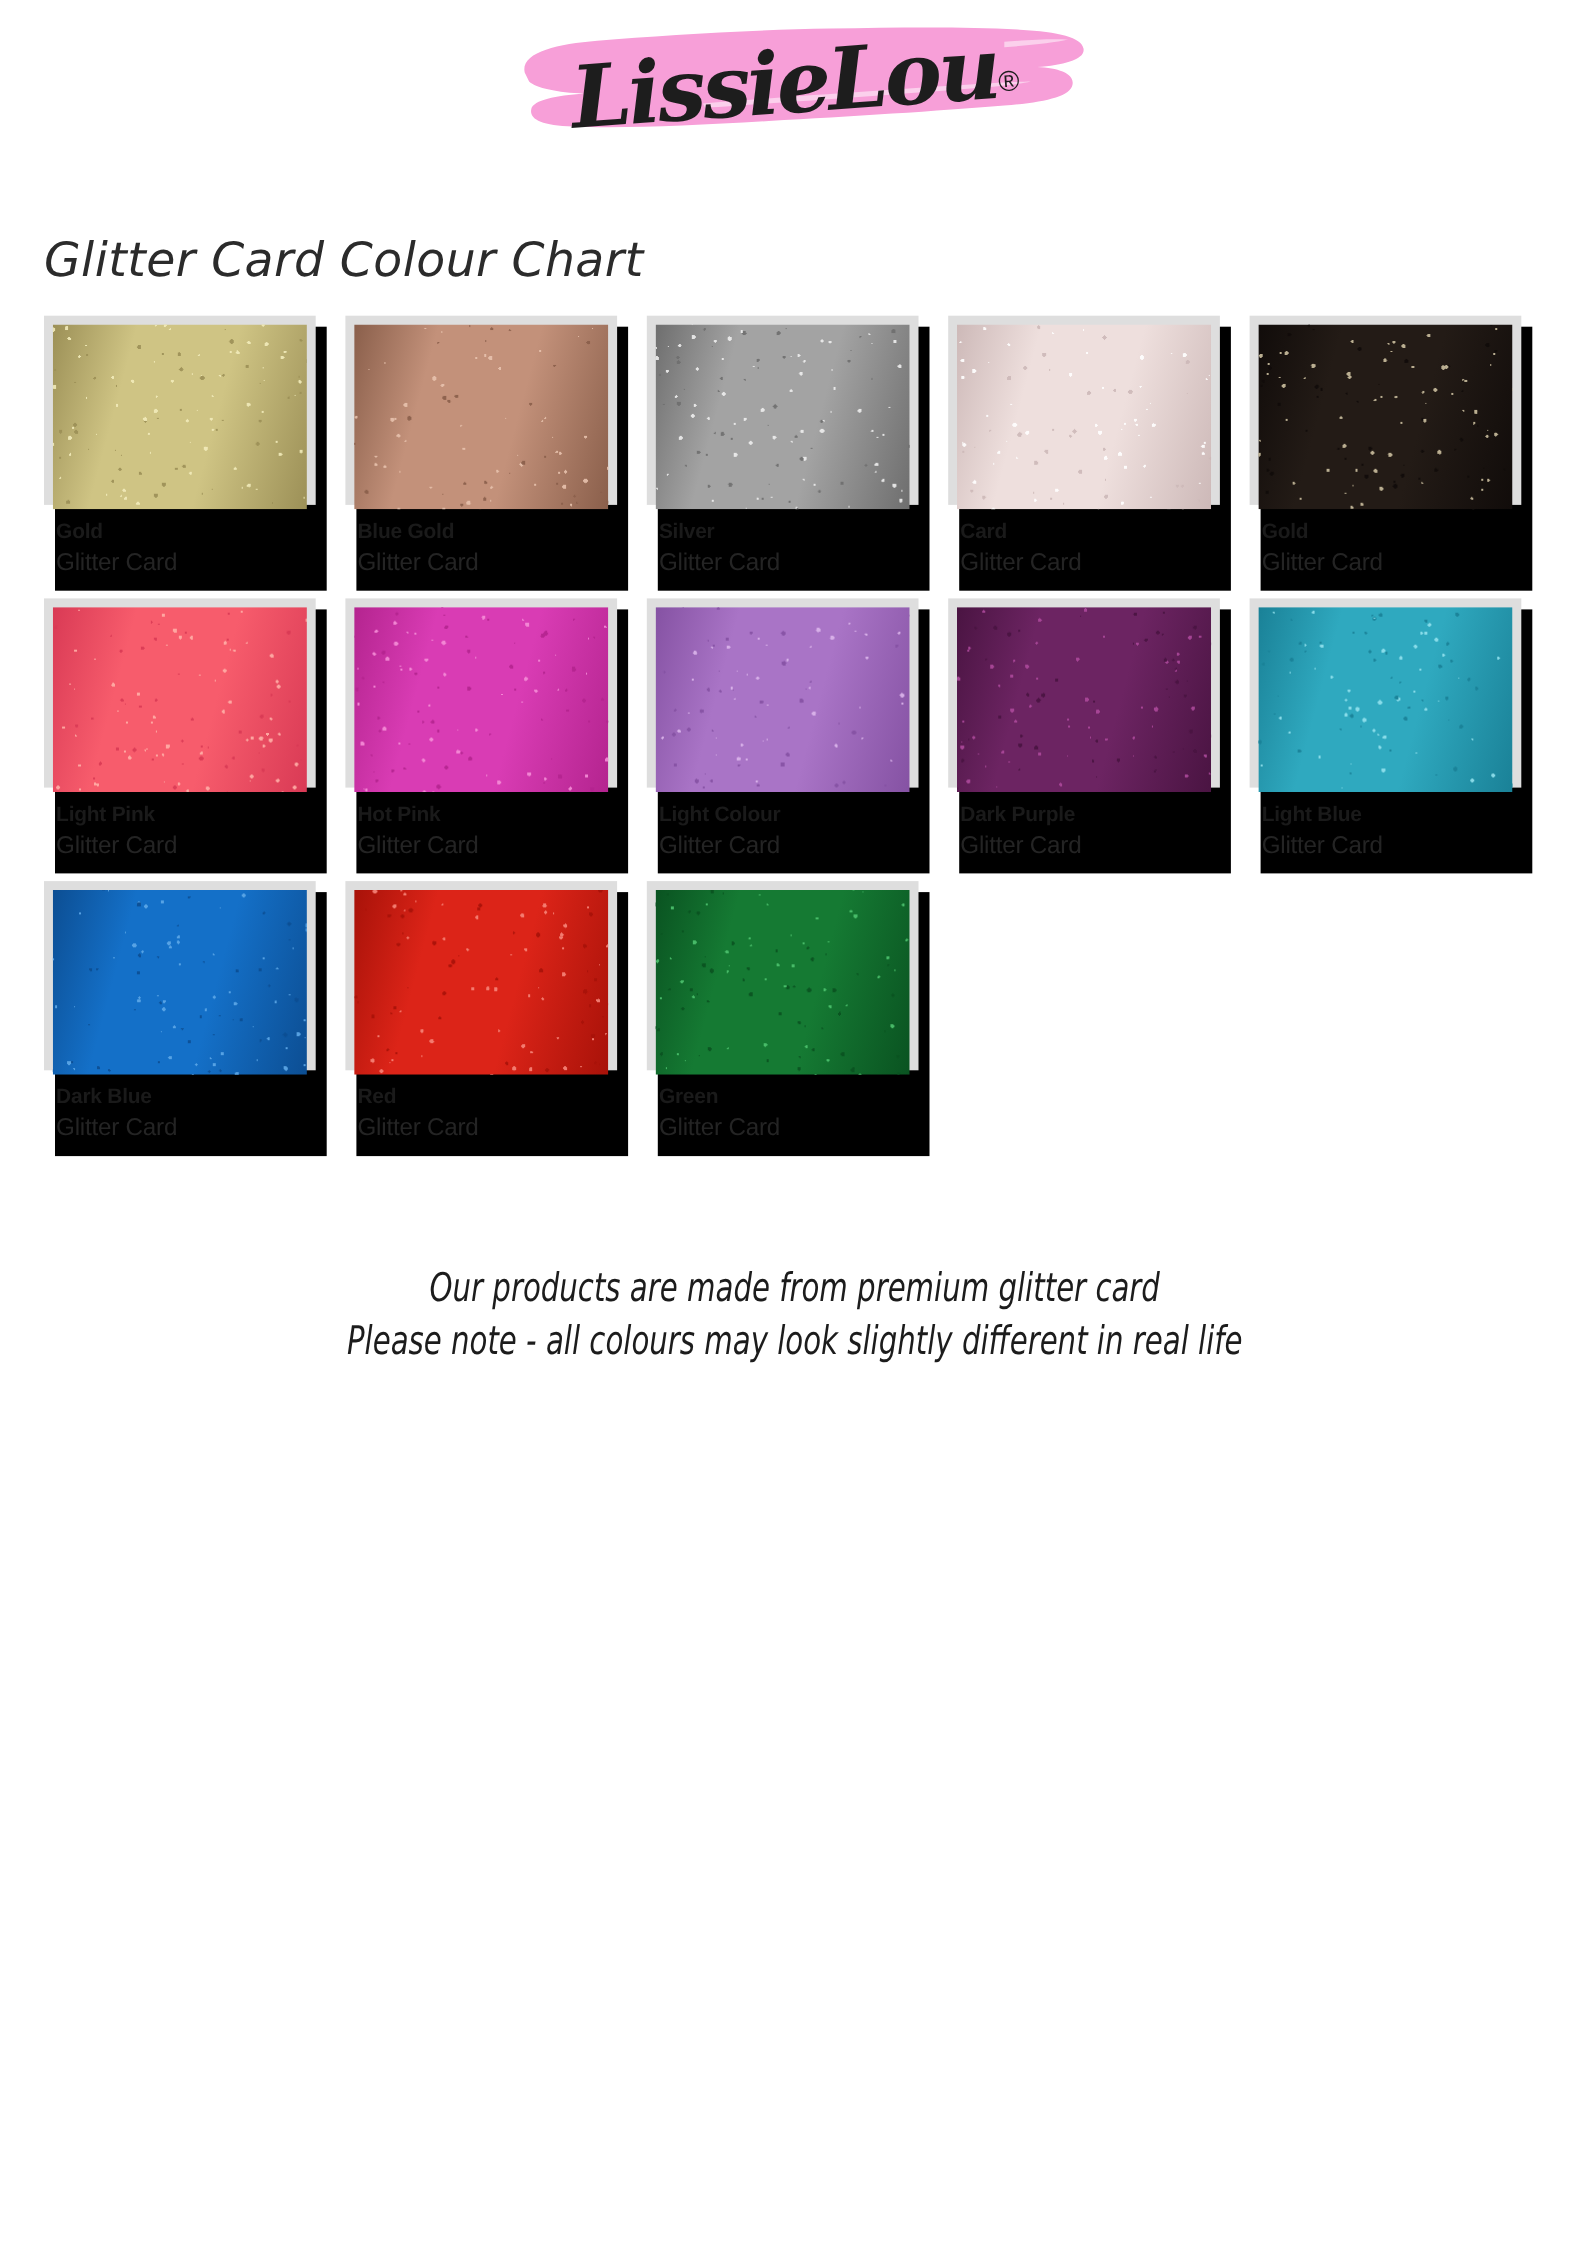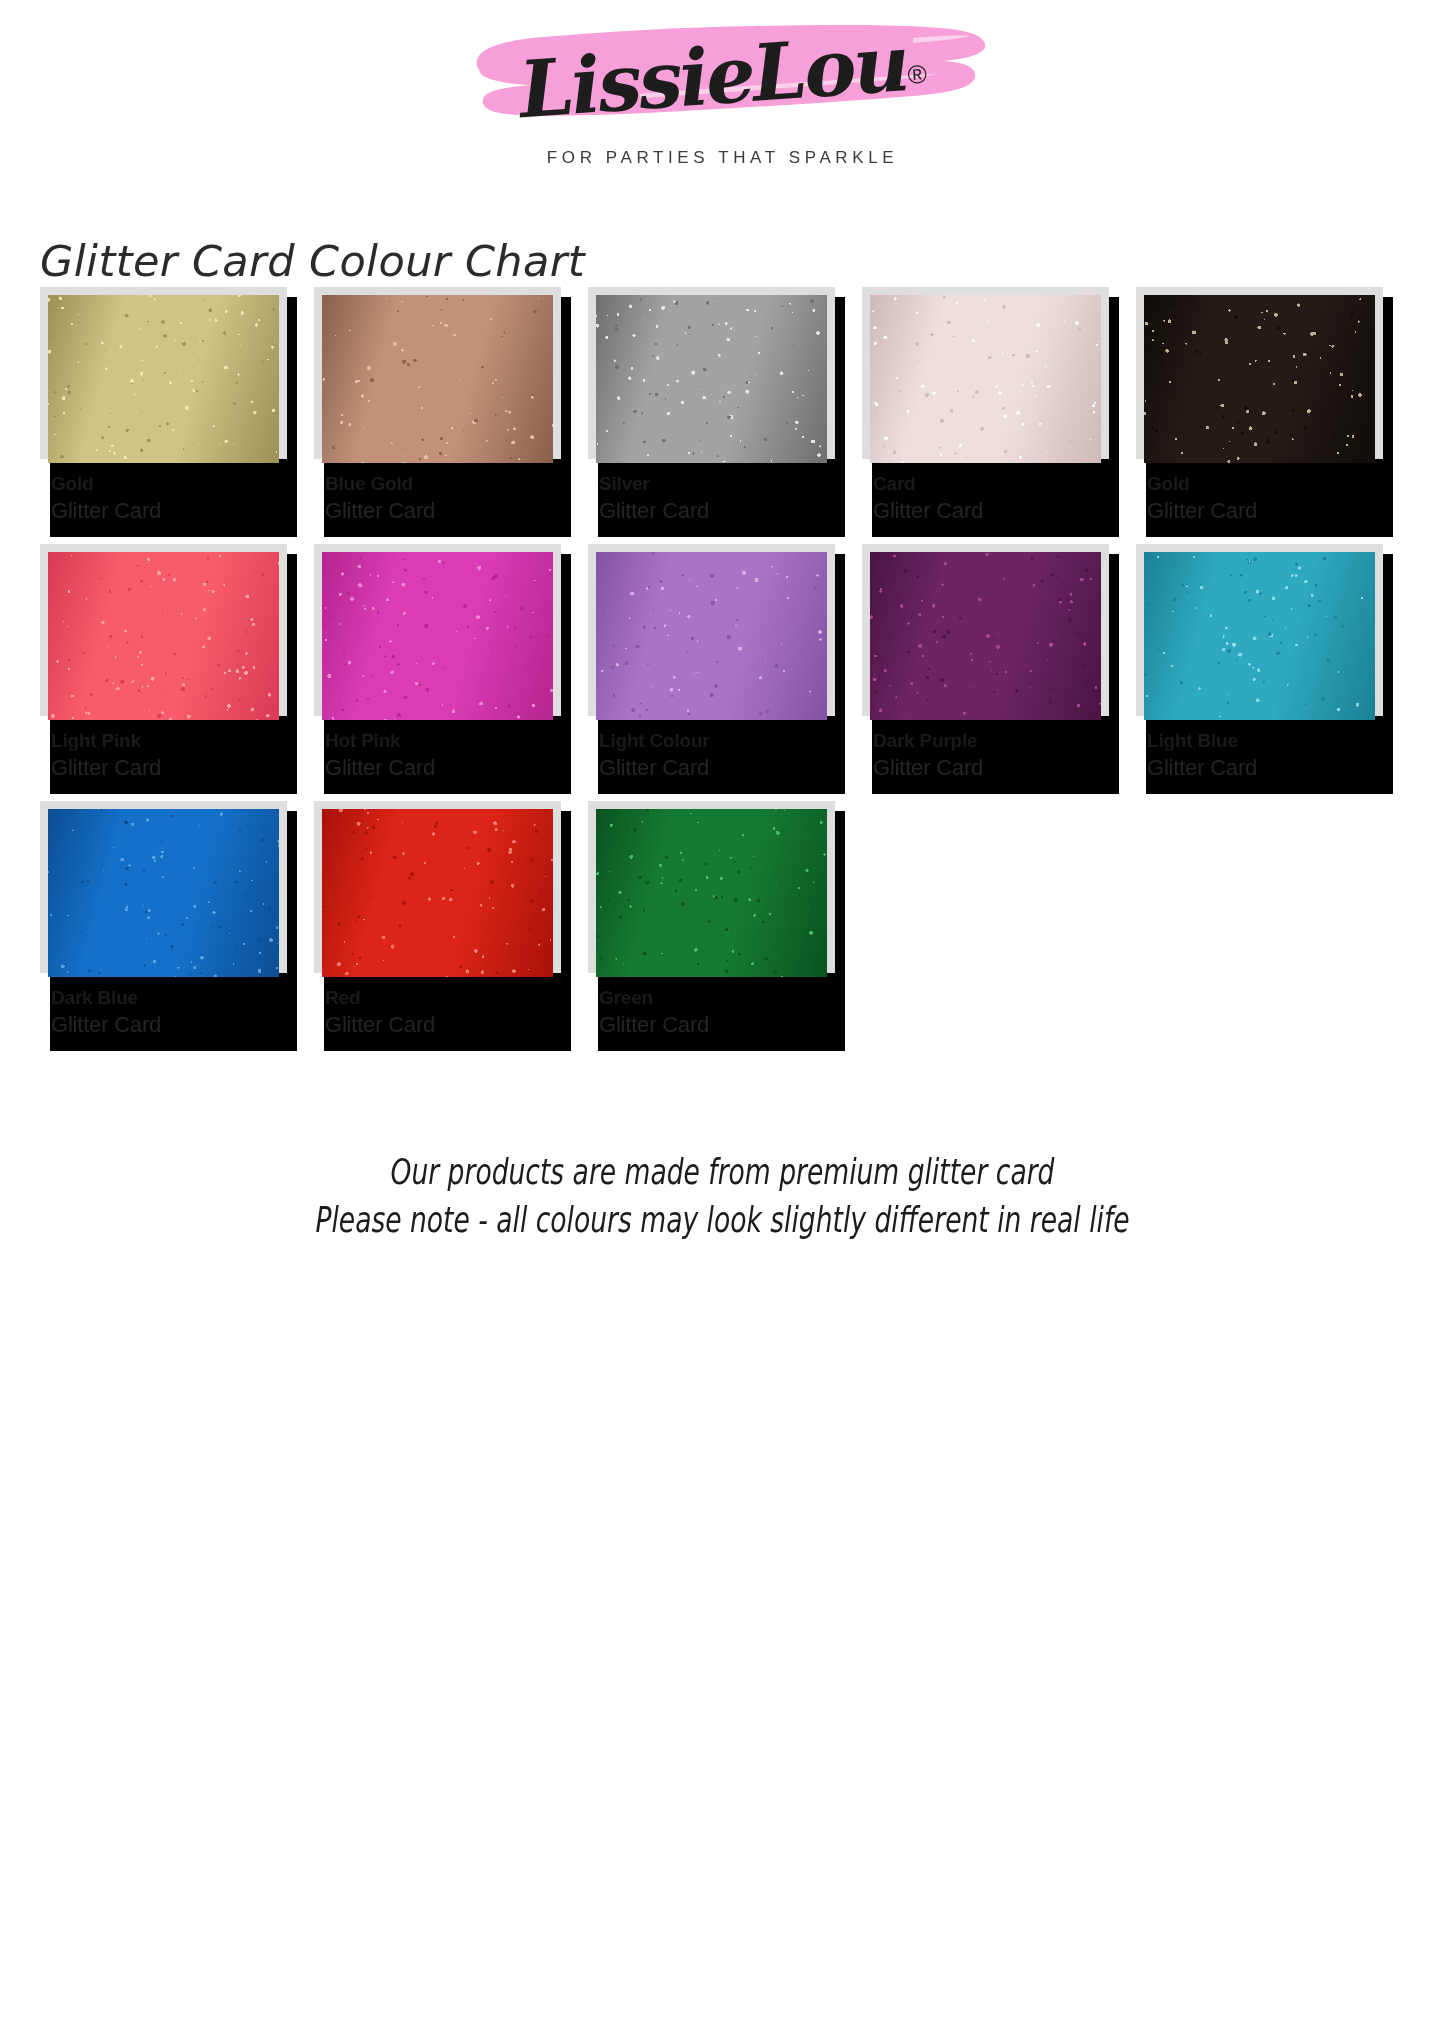--- a/index.html
+++ b/index.html
@@ -85,21 +85,20 @@
   .page-title {
     position: absolute;
     left: 40px;
     top: 212px;
     font-family: "DejaVu Sans", sans-serif;
     font-style: italic;
     font-weight: 300;
     font-size: 43px;
     color: #2b2b2b;
     letter-spacing: 0.4px;
-    margin-top: 24px;
   }
 
   
   .grid {
     position: absolute;
     left: 40px;
     top: 287px;
     width: 1370px;
   }
   .grid-row {
@@ -212,21 +211,20 @@
         <path d="M470,20 C494,18 516,17 528,18 C516,21 494,23 470,25 Z" fill="#FBD0EC"></path>
       </svg>
 
       <div class="logo-script">
         <span class="script-text"><span>LissieLou</span><span class="reg-mark">®</span></span>
       </div>
 
     </div>
   </div>
 
-  <div class="tagline">FOR PARTIES THAT SPARKLE</div>
 </div>
 
 <div class="page-title">Glitter Card Colour Chart</div>
 
 <div class="grid" id="swatch-grid">
     <div class="grid-row">
       <div class="card-slot">
         <div class="card">
           <div class="card-shadow"></div>
           <div class="card-frame">

